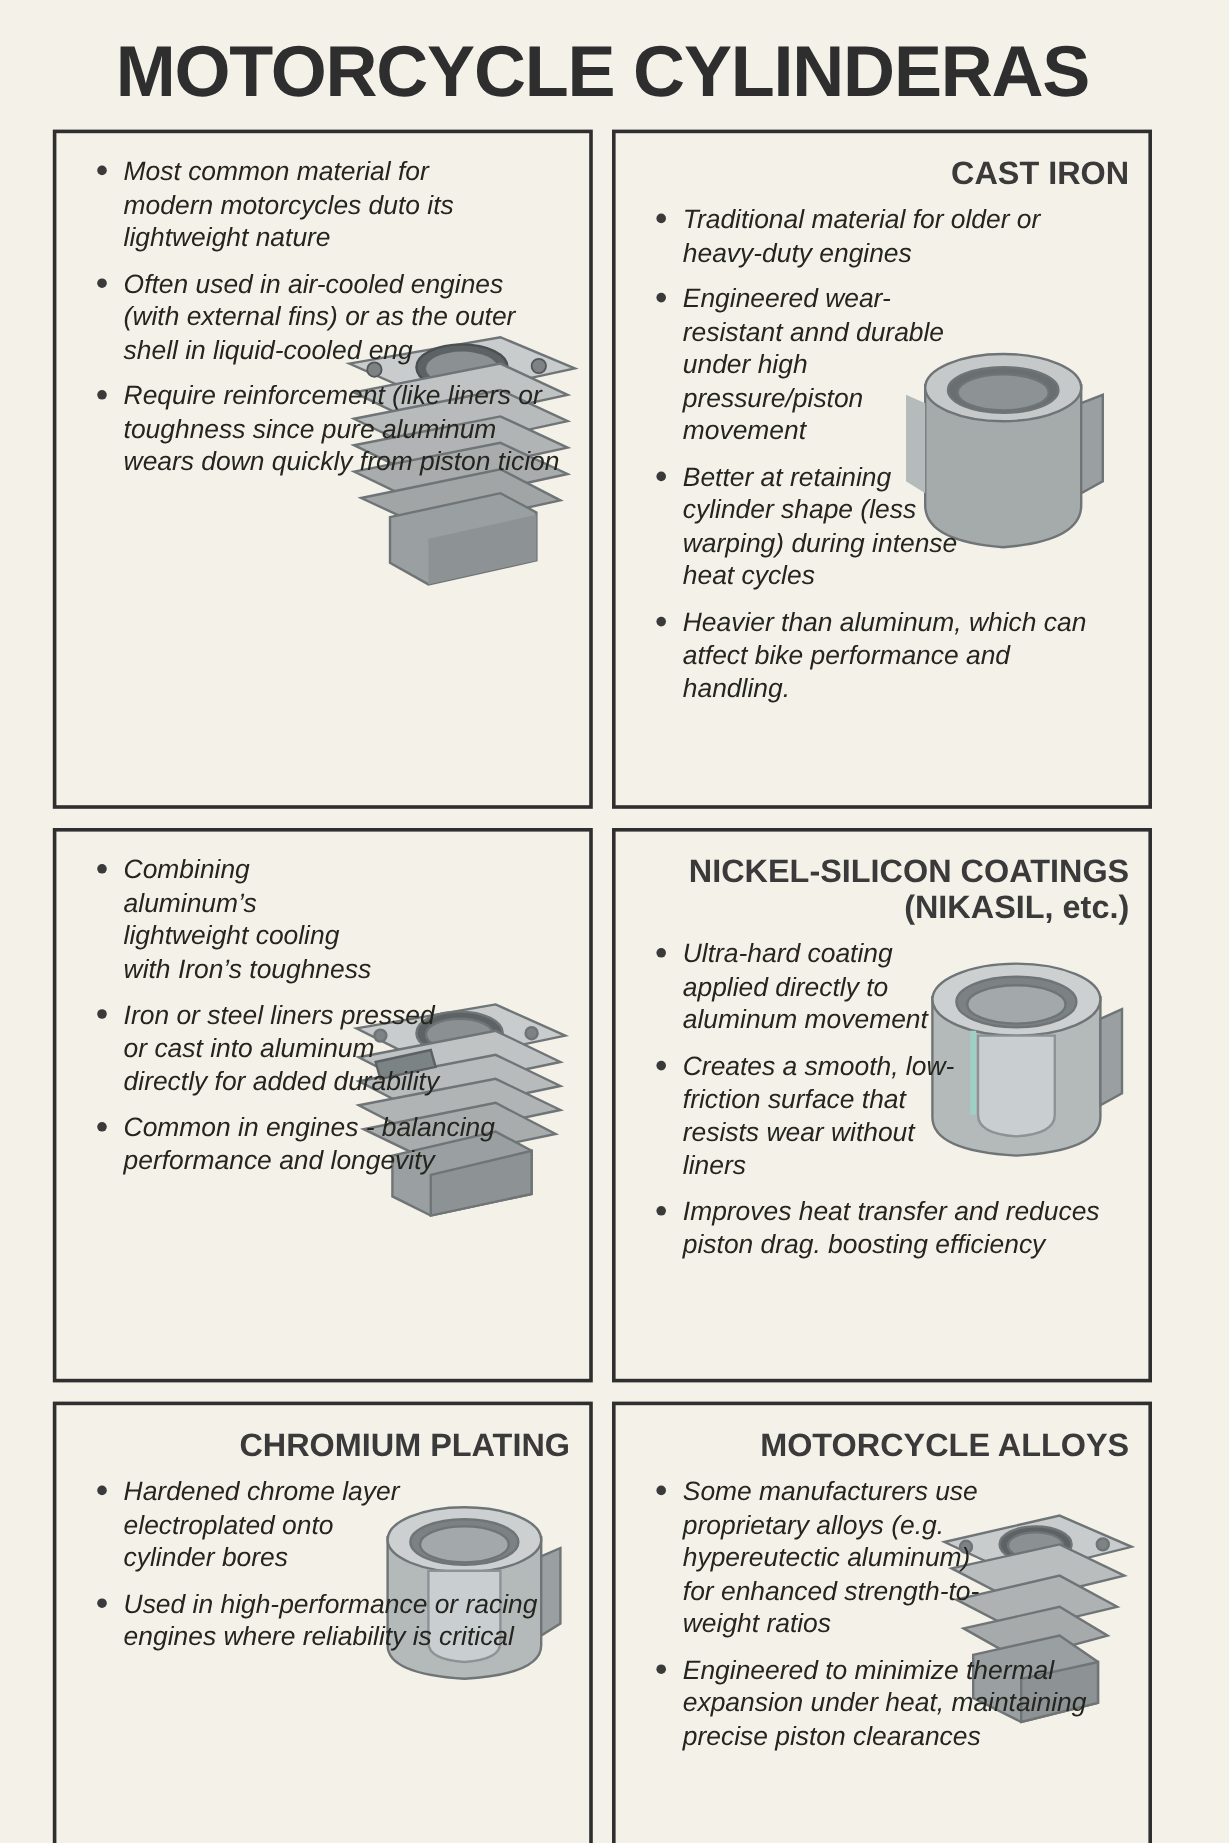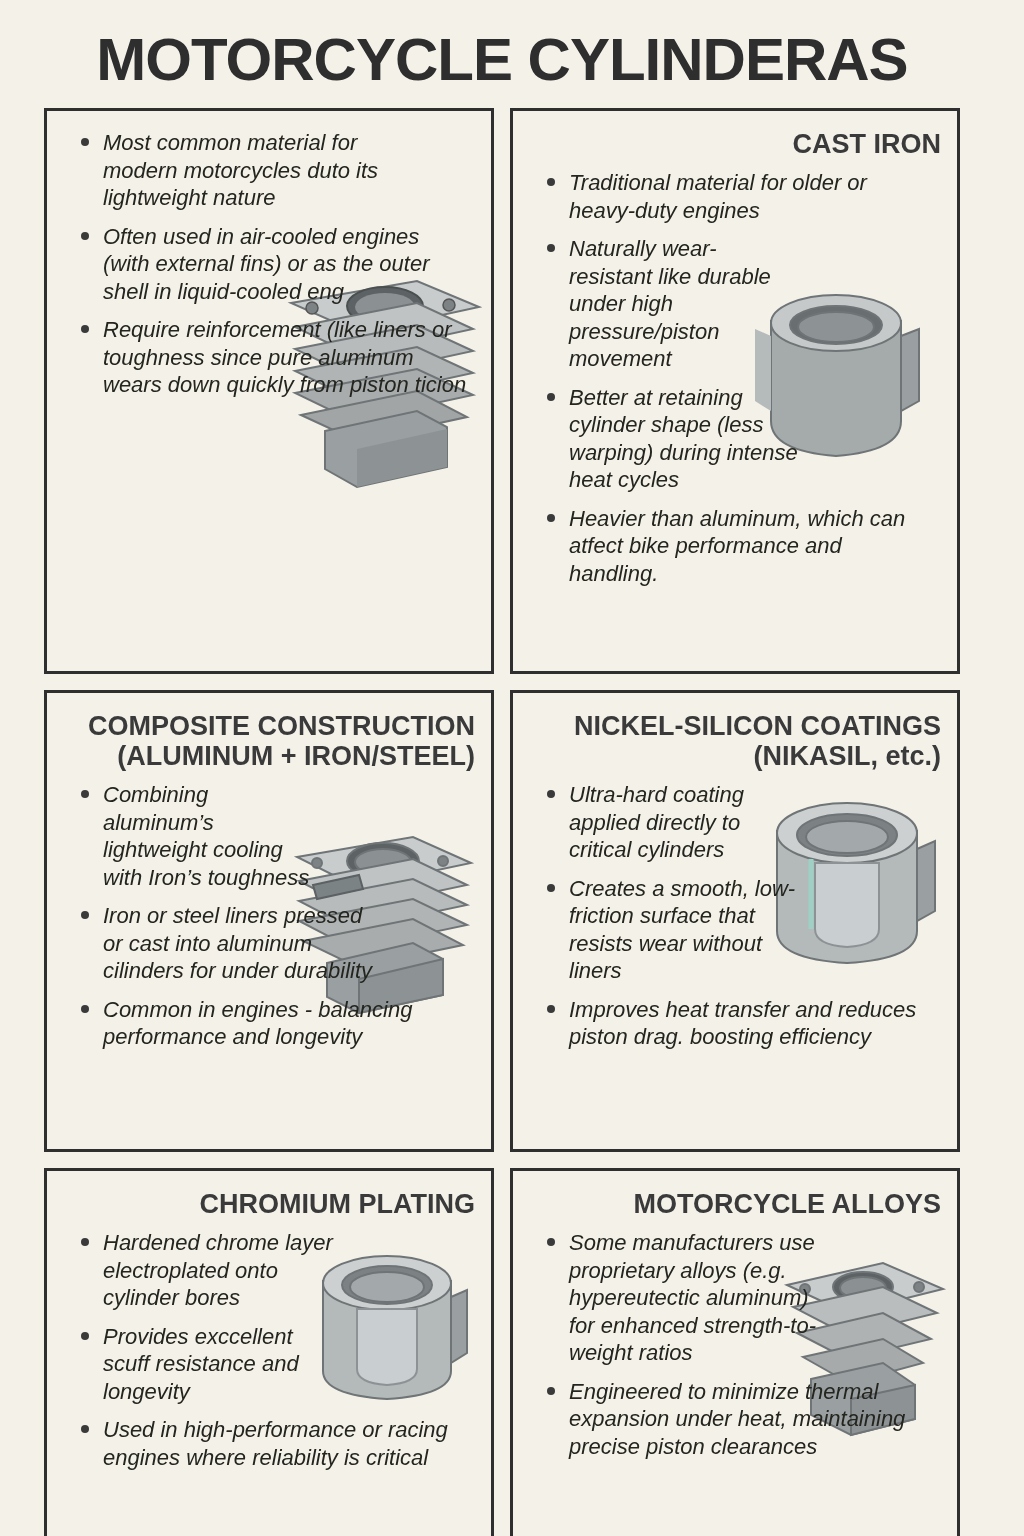--- a/index.html
+++ b/index.html
@@ -148,28 +148,27 @@
             <ellipse cx="95" cy="44" rx="46" ry="19" fill="#696e70"></ellipse>
             <ellipse cx="95" cy="46" rx="38" ry="15" fill="#8d9395"></ellipse>
             <path d="M160 55 L178 48 L178 120 L160 130 Z" fill="#9aa0a1"></path>
             <path d="M30 55 L14 48 L14 120 L30 130 Z" fill="#b5babb" stroke="none"></path>
           </g>
         </svg>
       </div>
 
       <ul class="bullets">
         <li style="max-width:330px">Traditional material for older or heavy-duty engines</li>
-        <li style="max-width:230px">Naturally wear-resistant like durable under high pressure/piston movement</li>
+        <li style="max-width:230px">Engineered wear-resistant annd durable under high pressure/piston movement</li>
         <li style="max-width:250px">Better at retaining cylinder shape (less warping) during intense heat cycles</li>
         <li style="max-width:400px">Heavier than aluminum, which can atfect bike performance and handling.</li>
       </ul>
     </div>
 
     <div class="card">
-      <div class="card-title">COMPOSITE CONSTRUCTION (ALUMINUM + IRON/STEEL)</div>
 
       <div class="img-wrap" style="right:-2px; top:122px; width:220px; height:220px;">
         <svg width="220" height="220" viewBox="0 0 220 220">
           <g stroke="#6f7476" stroke-width="2">
             <path d="M24 42 L140 22 L198 48 L84 72 Z" fill="#c9cccd"></path>
             <ellipse cx="110" cy="46" rx="36" ry="18" fill="#5d6264"></ellipse>
             <ellipse cx="110" cy="47" rx="28" ry="13" fill="#8b9092"></ellipse>
             <circle cx="44" cy="48" r="5" fill="#7d8284"></circle>
             <circle cx="170" cy="46" r="5" fill="#7d8284"></circle>
             <path d="M26 66 L140 44 L194 70 L80 94 Z" fill="#bfc3c4"></path>
@@ -178,21 +177,21 @@
             <path d="M30 126 L140 104 L190 130 L84 152 Z" fill="#a8acad"></path>
             <path d="M54 148 L140 128 L170 144 L170 180 L86 198 L54 182 Z" fill="#9aa0a1"></path>
             <path d="M86 164 L170 144 L170 180 L86 198 Z" fill="#8d9395"></path>
             <path d="M40 70 L86 60 L90 74 L44 84 Z" fill="#7c8385" stroke="#5c6163"></path>
           </g>
         </svg>
       </div>
 
       <ul class="bullets narrow2">
         <li style="max-width:220px">Combining aluminum’s lightweight cooling with Iron’s toughness</li>
-        <li style="max-width:270px">Iron or steel liners pressed or cast into aluminum cilinders for under durability</li>
+        <li style="max-width:270px">Iron or steel liners pressed or cast into aluminum directly for added durability</li>
         <li style="max-width:400px">Common in engines - balancing performance and longevity</li>
       </ul>
     </div>
 
     <div class="card">
       <div class="card-title">NICKEL-SILICON COATINGS (NIKASIL, etc.)</div>
 
       <div class="img-wrap" style="right:-4px; top:96px; width:210px; height:210px;">
         <svg width="210" height="210" viewBox="0 0 210 210">
           <g stroke="#6f7476" stroke-width="2">
@@ -201,21 +200,21 @@
             <ellipse cx="96" cy="46" rx="50" ry="21" fill="#7c8284"></ellipse>
             <ellipse cx="96" cy="48" rx="41" ry="16" fill="#a3a8aa"></ellipse>
             <path d="M64 74 L64 140 Q64 156 96 158 Q128 156 128 140 L128 74 Z" fill="#c9cfd0" stroke="#8d9395"></path>
             <path d="M60 70 L60 140" stroke="#9fd0c6" stroke-width="5" fill="none"></path>
             <path d="M166 60 L184 52 L184 122 L166 132 Z" fill="#9aa0a1"></path>
           </g>
         </svg>
       </div>
 
       <ul class="bullets">
-        <li style="max-width:220px">Ultra-hard coating applied directly to critical cylinders</li>
+        <li style="max-width:220px">Ultra-hard coating applied directly to aluminum movement</li>
         <li style="max-width:240px">Creates a smooth, low-friction surface that resists wear without liners</li>
         <li style="max-width:400px">Improves heat transfer and reduces piston drag. boosting efficiency</li>
       </ul>
     </div>
 
     <div class="card">
       <div class="card-title">CHROMIUM PLATING</div>
 
       <div class="img-wrap" style="right:0px; top:74px; width:190px; height:190px;">
         <svg width="190" height="190" viewBox="0 0 190 190">
@@ -225,21 +224,20 @@
             <ellipse cx="86" cy="40" rx="45" ry="19" fill="#7c8284"></ellipse>
             <ellipse cx="86" cy="42" rx="37" ry="15" fill="#a3a8aa"></ellipse>
             <path d="M56 64 L56 124 Q56 138 86 140 Q116 138 116 124 L116 64 Z" fill="#c9cfd0" stroke="#8d9395"></path>
             <path d="M150 52 L166 45 L166 108 L150 118 Z" fill="#9aa0a1"></path>
           </g>
         </svg>
       </div>
 
       <ul class="bullets">
         <li style="max-width:250px">Hardened chrome layer electroplated onto cylinder bores</li>
-        <li style="max-width:210px">Provides exccellent scuff resistance and longevity</li>
         <li style="max-width:400px">Used in high-performance or racing engines where reliability is critical</li>
       </ul>
     </div>
 
     <div class="card">
       <div class="card-title">MOTORCYCLE ALLOYS</div>
 
       <div class="img-wrap" style="right:-6px; top:66px; width:200px; height:210px;">
         <svg width="200" height="210" viewBox="0 0 200 210">
           <g stroke="#6f7476" stroke-width="2">

